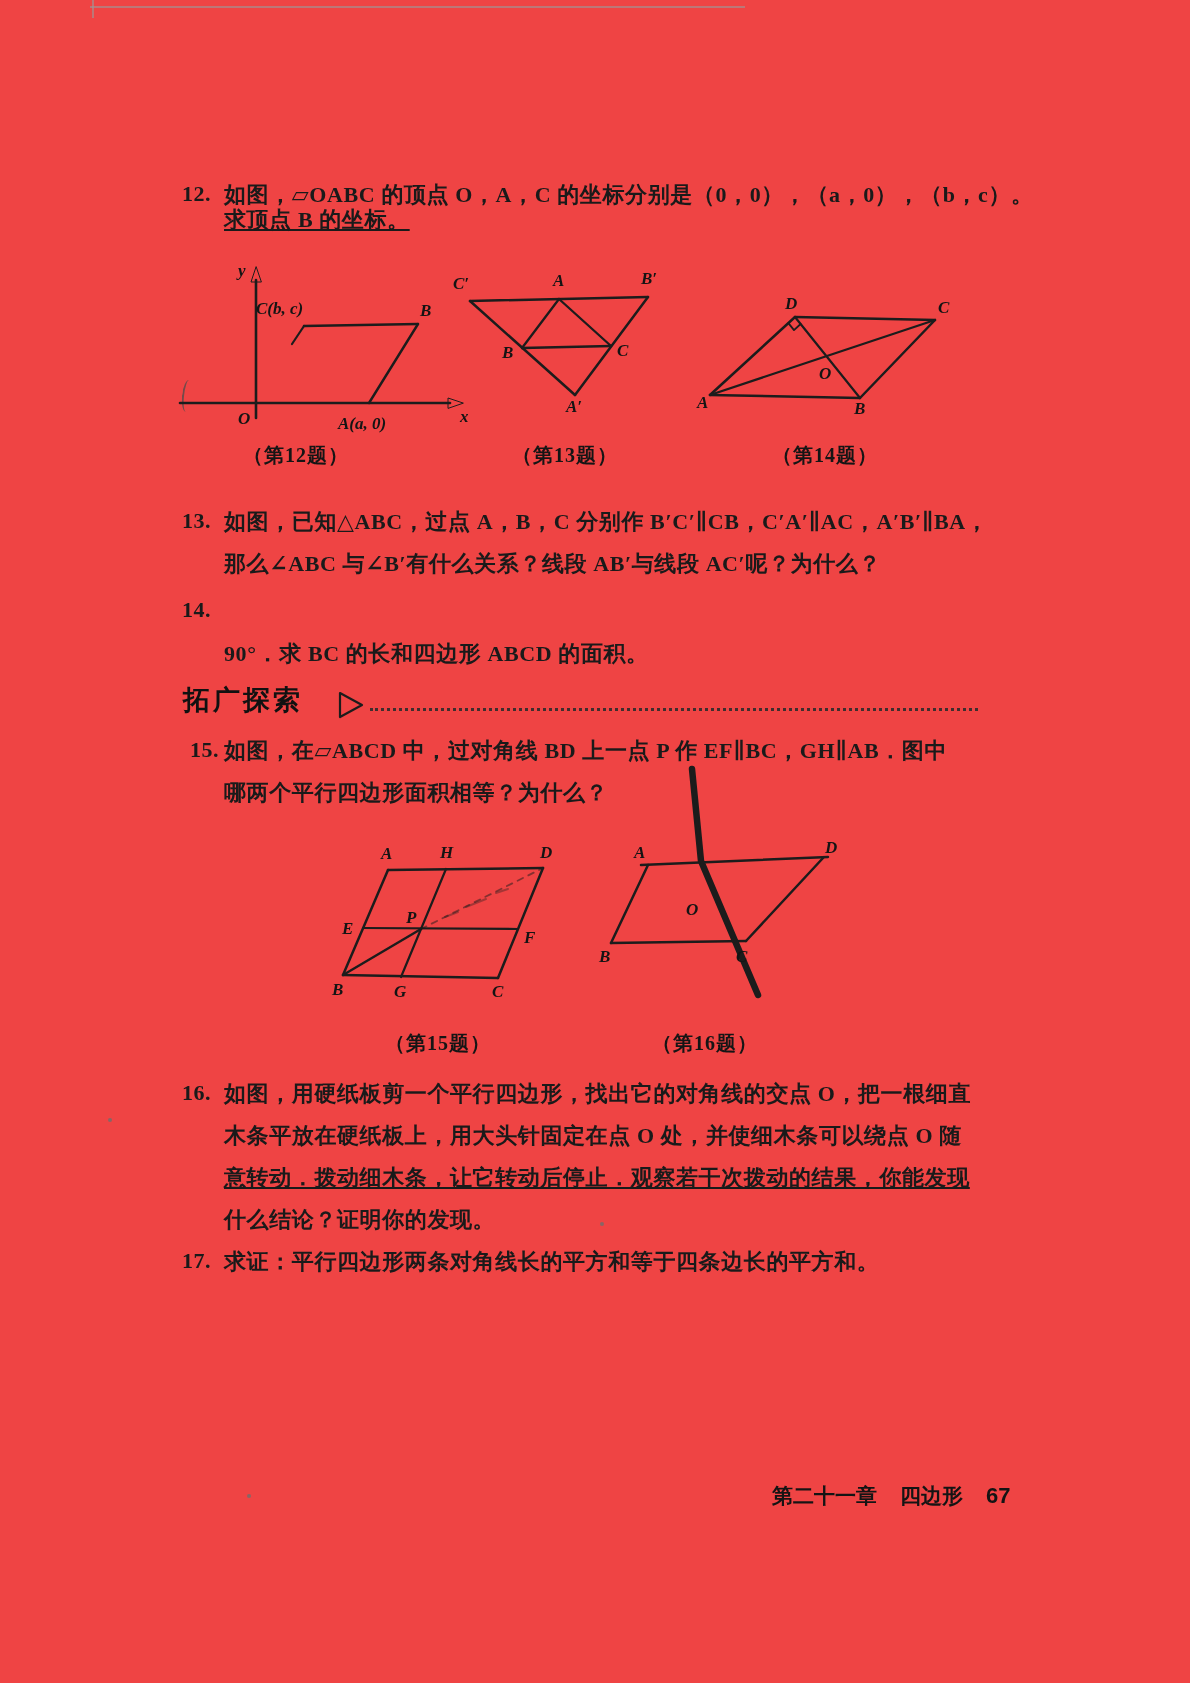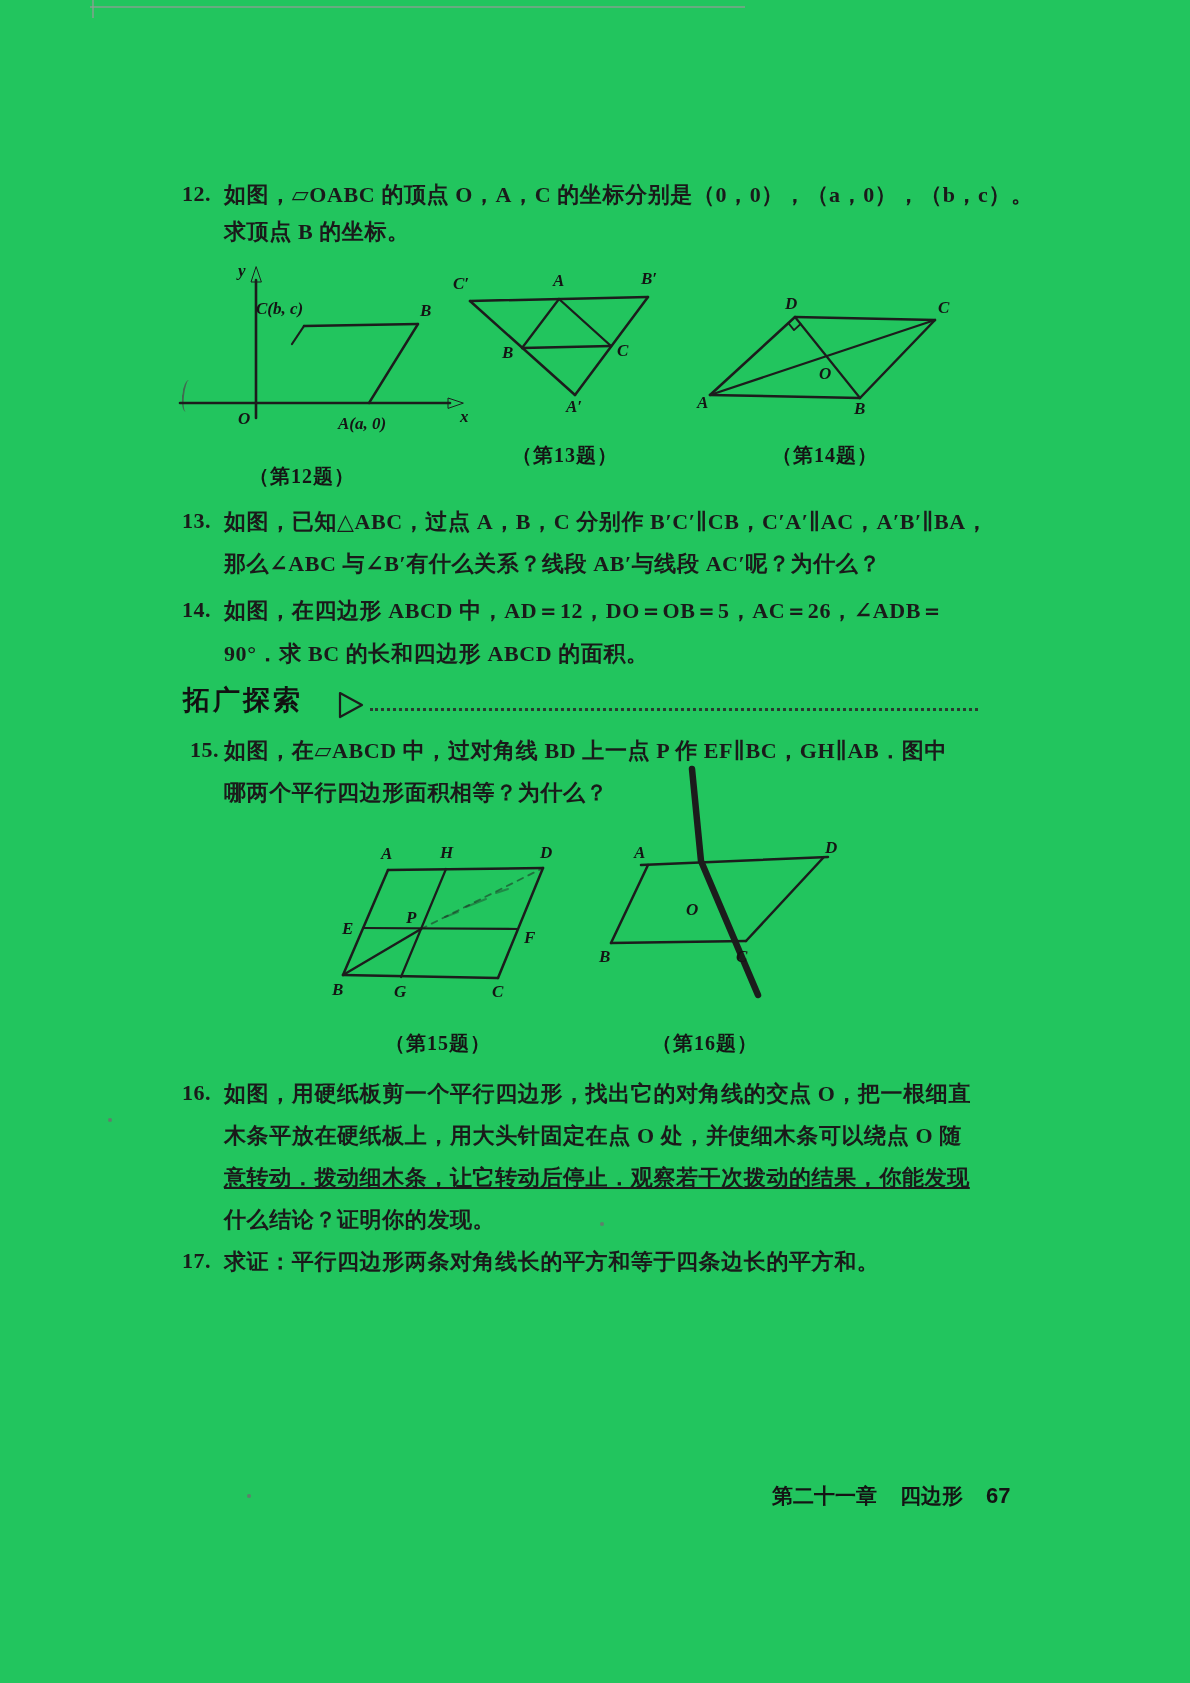--- a/index.html
+++ b/index.html
@@ -1,18 +1,18 @@
 <!DOCTYPE html>
 <html><head>
 <meta charset="utf-8">
 <style>
   html,body{margin:0;padding:0;background:#e8e8e8;}
   #page{
     position:relative;width:1190px;height:1683px;margin:0 auto;
-    background:#22c55e;overflow:hidden;
+    background:#ef4444;overflow:hidden;
     font-family:"Liberation Serif","DejaVu Serif",serif;color:#171717;
   }
   .line{
     position:absolute;white-space:nowrap;
     font-weight:700;font-size:22px;line-height:1.3;letter-spacing:.6px;color:#1a1a1a;
   }
   .num{position:absolute;white-space:nowrap;font-weight:700;font-size:22px;letter-spacing:.5px;color:#1a1a1a;}
   .caption{
     position:absolute;width:130px;text-align:center;
     font-weight:700;font-size:20px;letter-spacing:1px;color:#151515;
@@ -47,42 +47,42 @@
 
   <div class="artifact" style="left:90px;top:6px;width:655px;height:2px;"></div>
   <div class="artifact" style="left:92px;top:0;width:2px;height:18px;"></div>
   <div class="paren" style="left:182px;top:380px;"></div>
   <div class="dotmark" style="left:600px;top:1222px;"></div>
   <div class="dotmark" style="left:108px;top:1118px;"></div>
   <div class="dotmark" style="left:247px;top:1494px;"></div>
 
   <div class="num" style="left:182px;top:181px;">12.</div>
   <div class="line" style="left:224px;top:181px;">如图，▱OABC 的顶点 O，A，C 的坐标分别是（0，0），（a，0），（b，c）。</div>
-  <div class="line" style="left:224px;top:218px;">求顶点 B 的坐标。</div>
+  <div class="line" style="left:224px;top:206px;text-decoration:underline;">求顶点 B 的坐标。</div>
 
   <svg class="fig" style="left:168px;top:248px;" width="315" height="215" viewBox="0 0 315 215">
     <g>
       <line x1="88" y1="32" x2="88" y2="170" stroke-width="2.6"></line>
       <polygon points="88,19 83,34 93,34" fill="#1c1c1c"></polygon>
       <line x1="12" y1="155" x2="282" y2="155" stroke-width="2.6"></line>
       <polygon points="295,155 280,150 280,160" fill="#1c1c1c"></polygon>
     </g>
     <g>
       <line x1="136" y1="78" x2="250" y2="76" stroke-width="2.4"></line>
       <line x1="250" y1="76" x2="201" y2="155" stroke-width="2.4"></line>
       <line x1="136" y1="78" x2="124" y2="96" stroke-width="2.2"></line>
     </g>
     <text x="70" y="28">y</text>
     <text x="292" y="174">x</text>
     <text x="70" y="176">O</text>
     <text x="88" y="66">C(b, c)</text>
     <text x="252" y="68">B</text>
     <text x="170" y="181">A(a, 0)</text>
   </svg>
-  <div class="caption" style="left:237px;top:442px;margin-top:21px;">（第12题）</div>
+  <div class="caption" style="left:231px;top:442px;">（第12题）</div>
 
   <svg class="fig" style="left:445px;top:253px;" width="220" height="162" viewBox="0 0 220 162">
     <g>
       <line x1="25" y1="48" x2="203" y2="44" stroke-width="2.5"></line>
       <line x1="25" y1="48" x2="130" y2="142" stroke-width="2.5"></line>
       <line x1="203" y1="44" x2="130" y2="142" stroke-width="2.5"></line>
     </g>
     <g>
       <line x1="114" y1="46" x2="77" y2="95" stroke-width="2.3"></line>
       <line x1="114" y1="46" x2="166" y2="93" stroke-width="2.3"></line>
@@ -115,21 +115,20 @@
     <text x="2" y="113">A</text>
     <text x="159" y="119">B</text>
   </svg>
   <div class="caption" style="left:760px;top:442px;">（第14题）</div>
 
   <div class="num" style="left:182px;top:508px;">13.</div>
   <div class="line" style="left:224px;top:550px;">那么∠ABC 与∠B′有什么关系？线段 AB′与线段 AC′呢？为什么？</div>
   <div class="line" style="left:224px;top:508px;">如图，已知△ABC，过点 A，B，C 分别作 B′C′∥CB，C′A′∥AC，A′B′∥BA，</div>
 
   <div class="num" style="left:182px;top:597px;">14.</div>
-  <div class="line" style="left:224px;top:597px;">如图，在四边形 ABCD 中，AD＝12，DO＝OB＝5，AC＝26，∠ADB＝</div>
   <div class="line" style="left:224px;top:640px;">90°．求 BC 的长和四边形 ABCD 的面积。</div>
 
   <div class="sec-title" style="left:183px;top:682px;">拓广探索</div>
   <svg class="fig" style="left:337px;top:690px;" width="28" height="30" viewBox="0 0 28 30">
     <polygon points="3,3 25,15 3,27" stroke-width="2.2"></polygon>
   </svg>
   <div class="dotline" style="left:370px;top:708px;width:608px;"></div>
 
   <div class="num" style="left:190px;top:737px;">15.</div>
   <div class="line" style="left:224px;top:779px;">哪两个平行四边形面积相等？为什么？</div>

